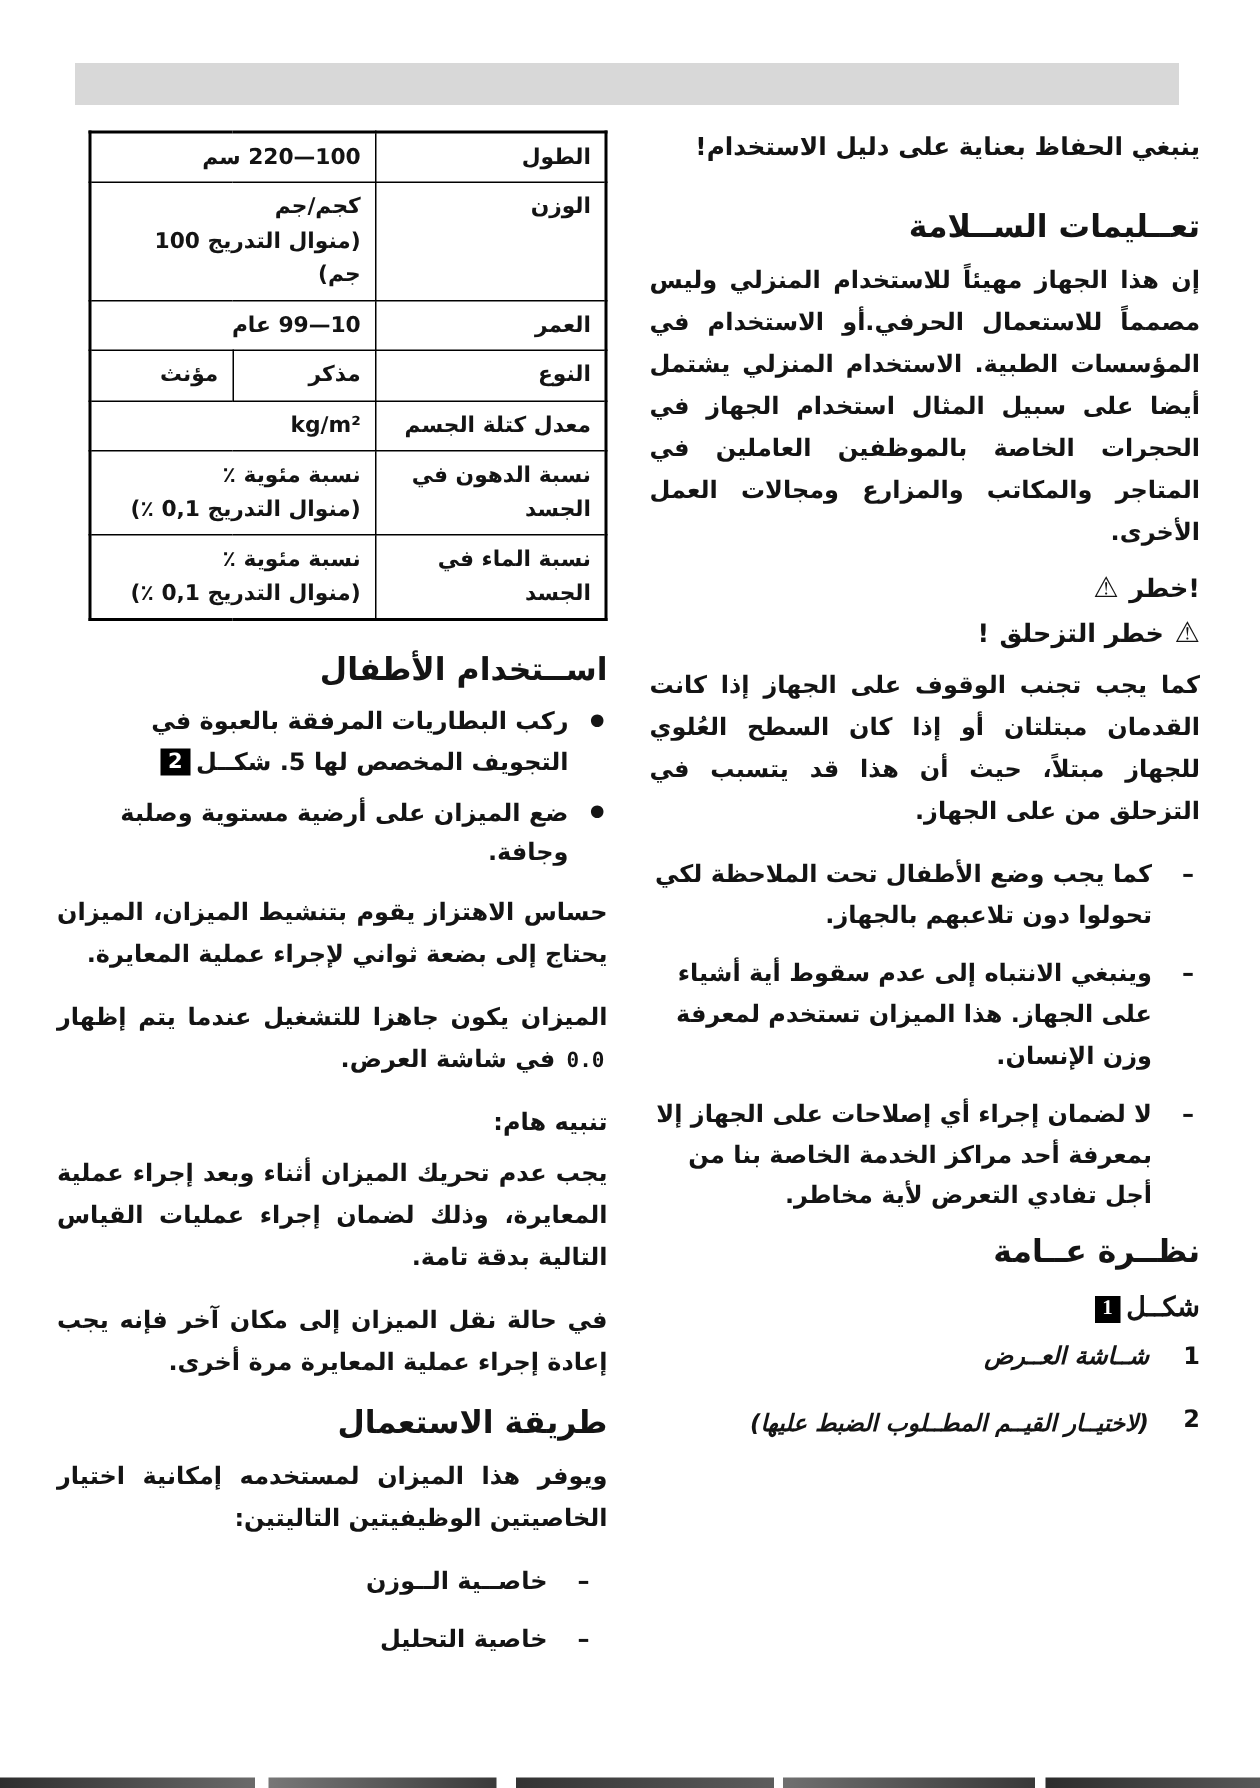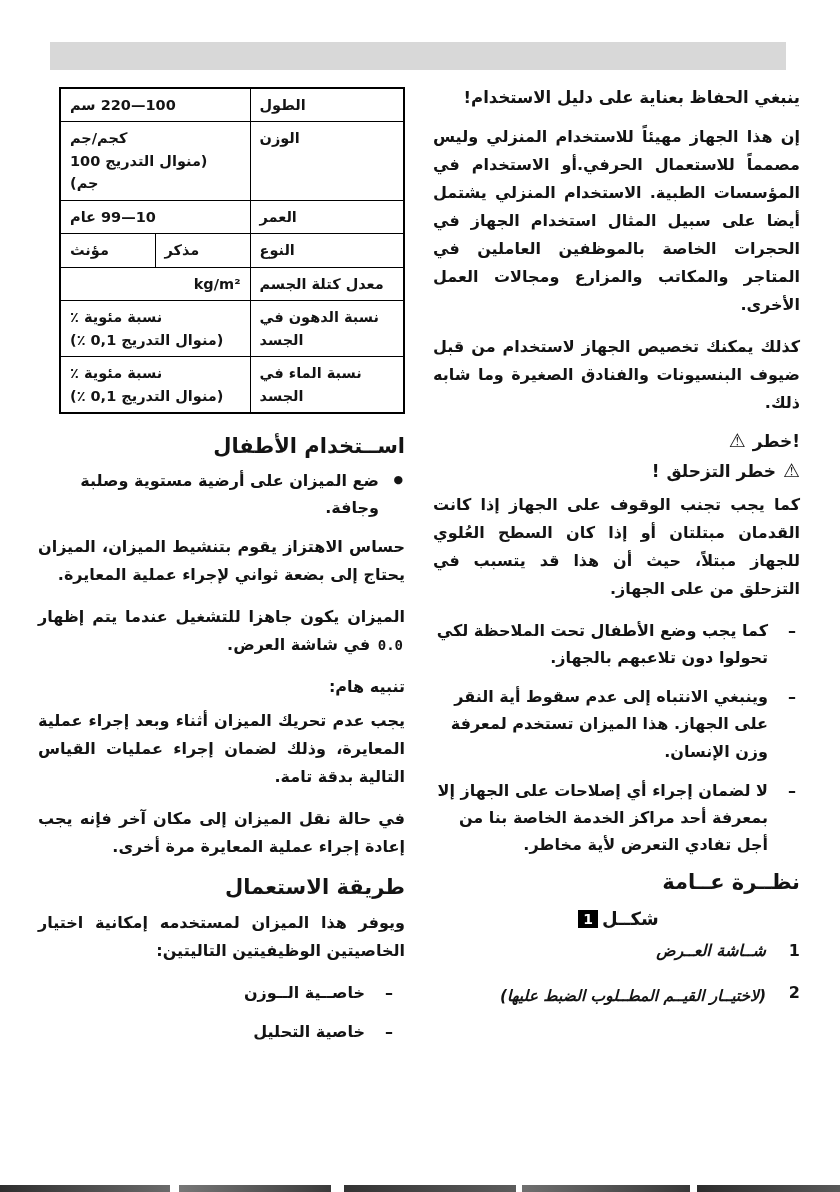--- a/index.html
+++ b/index.html
@@ -10,44 +10,44 @@
   }
   .header-bar{position:absolute;left:50px;top:42px;width:736px;height:28px;background:#d8d8d8;}
   .content{
     position:absolute;top:84px;right:40px;width:762px;
     display:flex;gap:28px;direction:rtl;
   }
   .col{flex:1 1 0;}
   .col-right{width:372px;}
   .col-left{width:362px;}
   p{margin:0 0 14px 0;font-size:16px;line-height:1.75;text-align:justify;text-align-last:right;direction:rtl;}
-  .lead{font-size:16.5px;margin-bottom:10px;text-align:right;}
+  .lead{font-size:16.5px;margin-bottom:26px;text-align:right;}
   h1{font-size:21px;margin:8px 0 10px 0;text-align:right;direction:rtl;}
-  h2{font-size:18px;margin:14px 0 10px 0;text-align:center;direction:rtl;}
+  h2{font-size:18px;margin:14px 0 10px 0;text-align:right;direction:rtl;font-family:Liberation Serif, serif;}
   .danger-line{display:flex;direction:ltr;justify-content:flex-end;align-items:center;gap:7px;
     font-size:17px;margin:4px 0 10px 0;}
   .warn-tri{font-size:19px;line-height:1;}
   ul.dashlist,ul.dotlist{list-style:none;margin:0 0 12px 0;padding:0;direction:rtl;}
   ul.dashlist li{position:relative;padding-right:32px;margin-bottom:12px;
     font-size:16px;line-height:1.7;}
   ul.dashlist li::before{content:"–";position:absolute;right:4px;top:0;}
   ul.dotlist li{position:relative;padding-right:26px;margin-bottom:8px;
     font-size:16px;line-height:1.65;text-align:right;}
   ul.dotlist li::before{content:"●";position:absolute;right:2px;top:3px;font-size:11px;}
   .figbox{display:inline-block;background:#000;color:#fff;font-size:14px;line-height:18px;
     padding:0 5px;margin:0 4px;vertical-align:1px;}
   .numlist{margin:6px 0 0 0;padding:0;list-style:none;direction:rtl;}
   .numlist li{display:flex;gap:20px;margin-bottom:17px;font-size:16px;line-height:1.55;}
   .numlist .num{min-width:14px;text-align:right;}
   .numlist .itext{text-align:left;font-style:italic;}
   .numlist .sub{font-size:15.5px;margin-top:3px;}
   table.spec{width:346px;border-collapse:collapse;direction:rtl;margin:3px 0 20px 0;
     border:2px solid #000;table-layout:fixed;}
   table.spec td{border:1px solid #000;padding:5px 9px;font-size:14.5px;line-height:1.55;
-    vertical-align:top;text-align:left;}
+    vertical-align:top;text-align:right;}
   .lcd{font-family:"DejaVu Sans Mono",monospace;font-size:14px;letter-spacing:1px;
     padding:0 2px;}
   .bottom-edge{position:absolute;bottom:0;left:0;width:840px;height:7px;}
   .strip{position:absolute;bottom:0;height:7px;}
   .s1{left:0;width:170px;background:linear-gradient(to right,#2e2e2e,#6a6a6a);}
   .s2{left:179px;width:152px;background:linear-gradient(to right,#777,#3a3a3a);}
   .s3{left:344px;width:172px;background:linear-gradient(to right,#333,#5c5c5c);}
   .s4{left:522px;width:168px;background:linear-gradient(to right,#6f6f6f,#383838);}
   .s5{left:697px;width:143px;background:linear-gradient(to right,#2c2c2c,#585858);}
 </style>
@@ -55,41 +55,41 @@
 <body>
 
 <div class="page">
   <div class="header-bar"></div>
 
   <div class="content">
 
     <div class="col col-right">
       <p class="lead">ينبغي الحفاظ بعناية على دليل الاستخدام!</p>
 
+      <h1>تعــليمات الســلامة</h1>
 
       <p>إن هذا الجهاز مهيئاً للاستخدام المنزلي وليس مصمماً للاستعمال الحرفي.أو الاستخدام في المؤسسات الطبية. الاستخدام المنزلي يشتمل أيضا على سبيل المثال استخدام الجهاز في الحجرات الخاصة بالموظفين العاملين في المتاجر والمكاتب والمزارع ومجالات العمل الأخرى.</p>
-      <p>كذلك يمكنك تخصيص الجهاز لاستخدام من قبل ضيوف البنسيونات والفنادق الصغيرة وما شابه ذلك.</p>
 
       <div class="danger-line">
         <span class="warn-tri">⚠</span>
         <span dir="ltr">خطر!</span>
       </div>
 
 
       <div class="danger-line">
         <span>!</span>
         <span dir="rtl">خطر التزحلق</span>
         <span class="warn-tri">⚠</span>
       </div>
 
       <p>كما يجب تجنب الوقوف على الجهاز إذا كانت القدمان مبتلتان أو إذا كان السطح العُلوي للجهاز مبتلاً، حيث أن هذا قد يتسبب في التزحلق من على الجهاز.</p>
 
       <ul class="dashlist">
         <li>كما يجب وضع الأطفال تحت الملاحظة لكي تحولوا دون تلاعبهم بالجهاز.</li>
-        <li>وينبغي الانتباه إلى عدم سقوط أية النقر على الجهاز. هذا الميزان تستخدم لمعرفة وزن الإنسان.</li>
+        <li>وينبغي الانتباه إلى عدم سقوط أية أشياء على الجهاز. هذا الميزان تستخدم لمعرفة وزن الإنسان.</li>
         <li>لا لضمان إجراء أي إصلاحات على الجهاز إلا بمعرفة أحد مراكز الخدمة الخاصة بنا من أجل تفادي التعرض لأية مخاطر.</li>
       </ul>
 
       <h1>نظــرة عــامة</h1>
 
       <h2>
         <span>شكــل</span><span class="figbox">1</span>
       </h2>
 
       <ul class="numlist">
@@ -153,20 +153,23 @@
             <div>نسبة مئوية ٪</div>
             <div>(منوال التدريج 0,1 ٪)</div>
           </td>
         </tr>
       </tbody>
         </table>
 
       <h1>اســتخدام الأطفال</h1>
 
       <ul class="dotlist">
+        <li>
+          <span>ركب البطاريات المرفقة بالعبوة في التجويف المخصص لها 5. شكــل</span><span class="figbox">2</span>
+        </li>
         <li>ضع الميزان على أرضية مستوية وصلبة وجافة.</li>
       </ul>
 
       <p>حساس الاهتزاز يقوم بتنشيط الميزان، الميزان يحتاج إلى بضعة ثواني لإجراء عملية المعايرة.</p>
 
       <p>
         <span>الميزان يكون جاهزا للتشغيل عندما يتم إظهار</span>
         <span class="lcd" dir="ltr">0.0</span>
         <span>في شاشة العرض.</span>
       </p>

